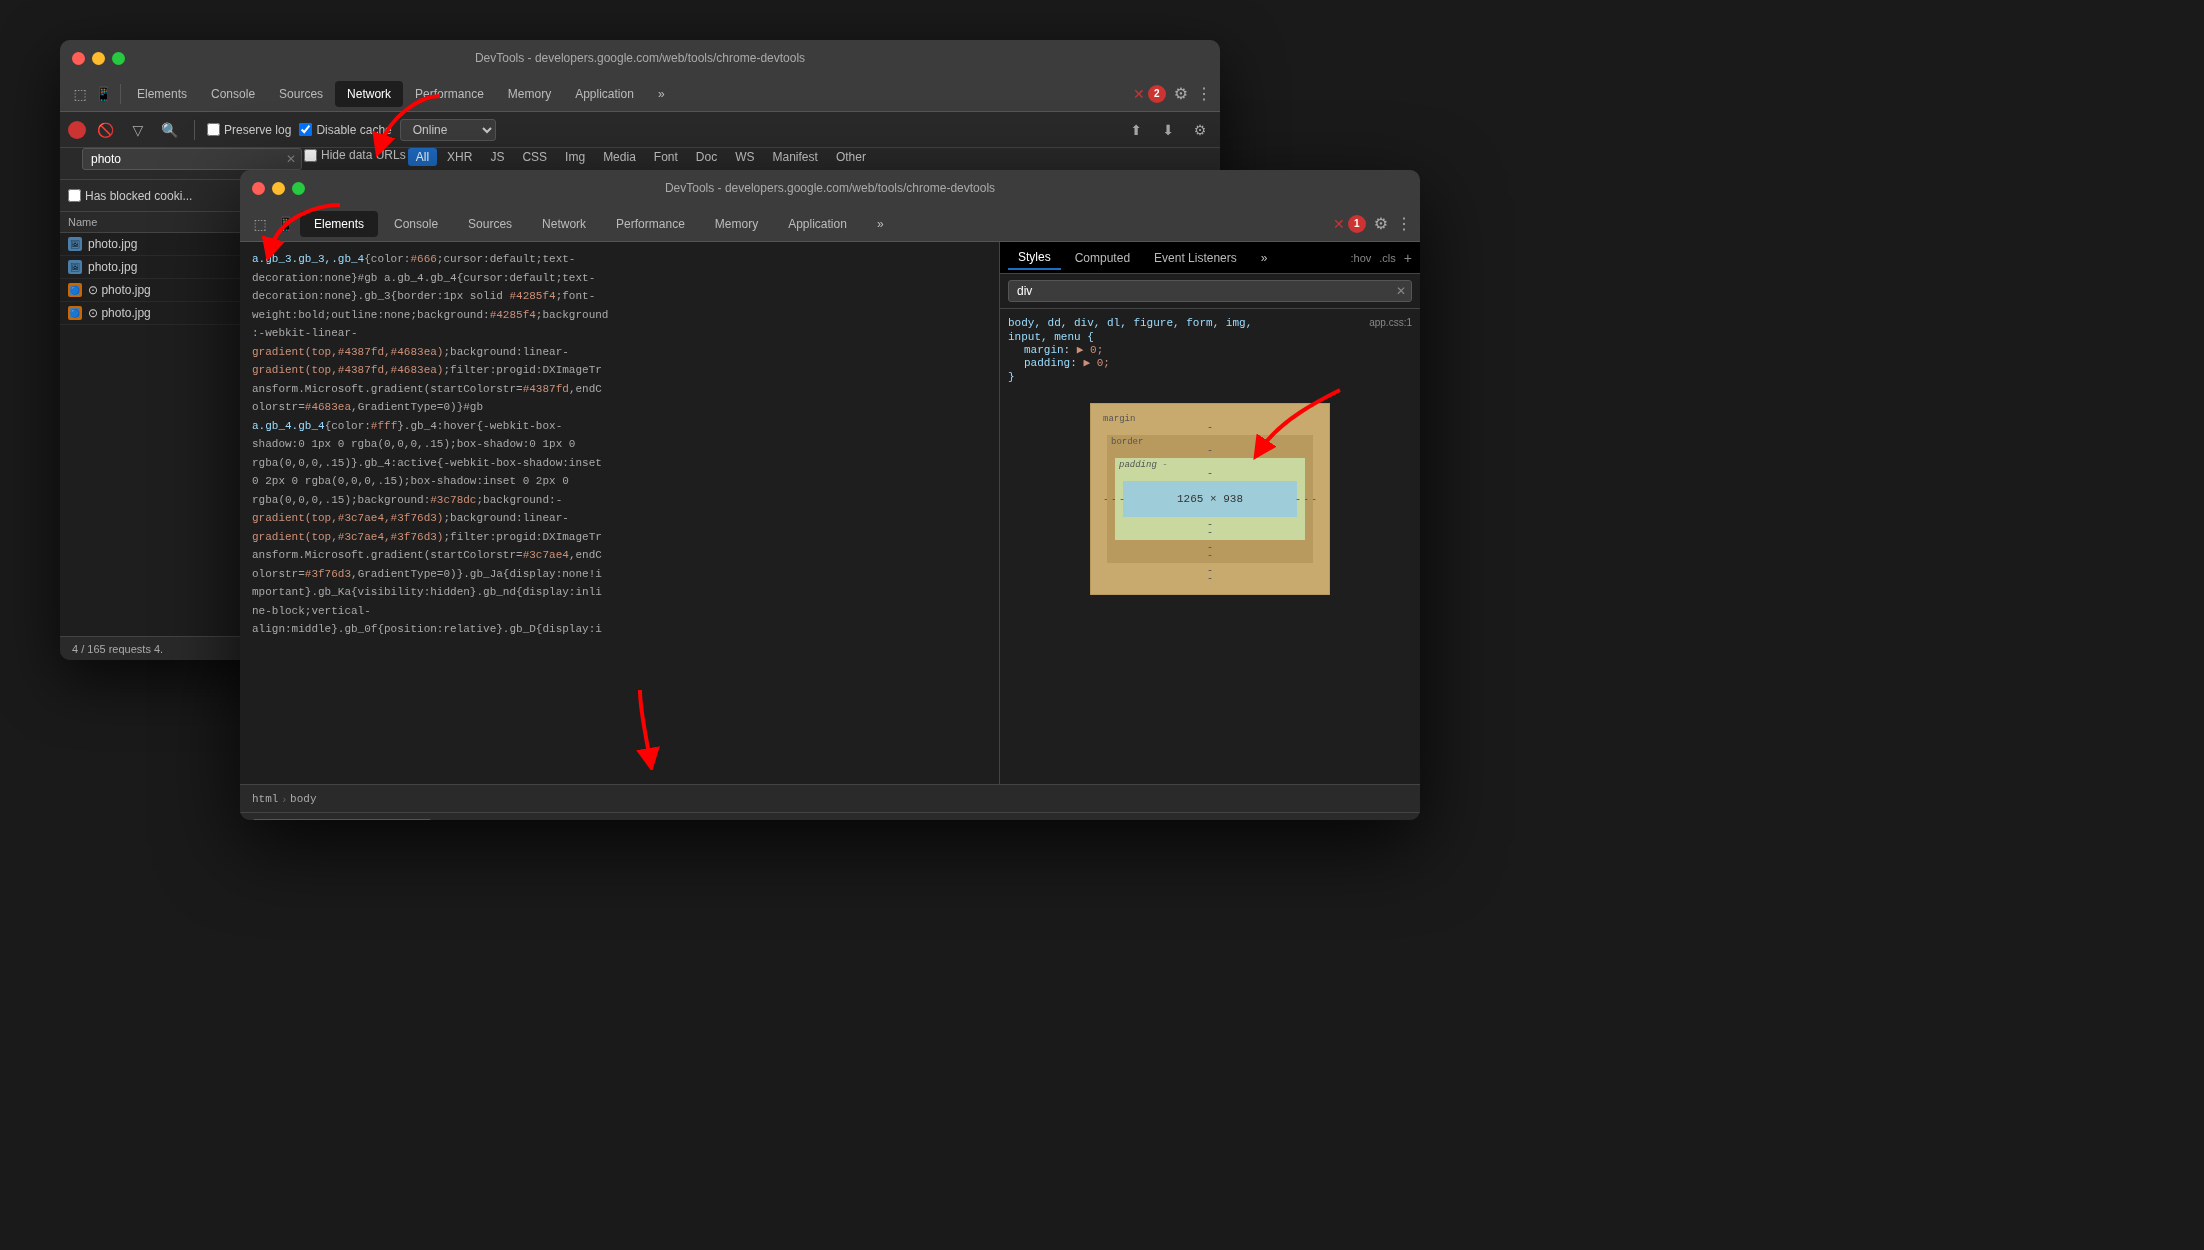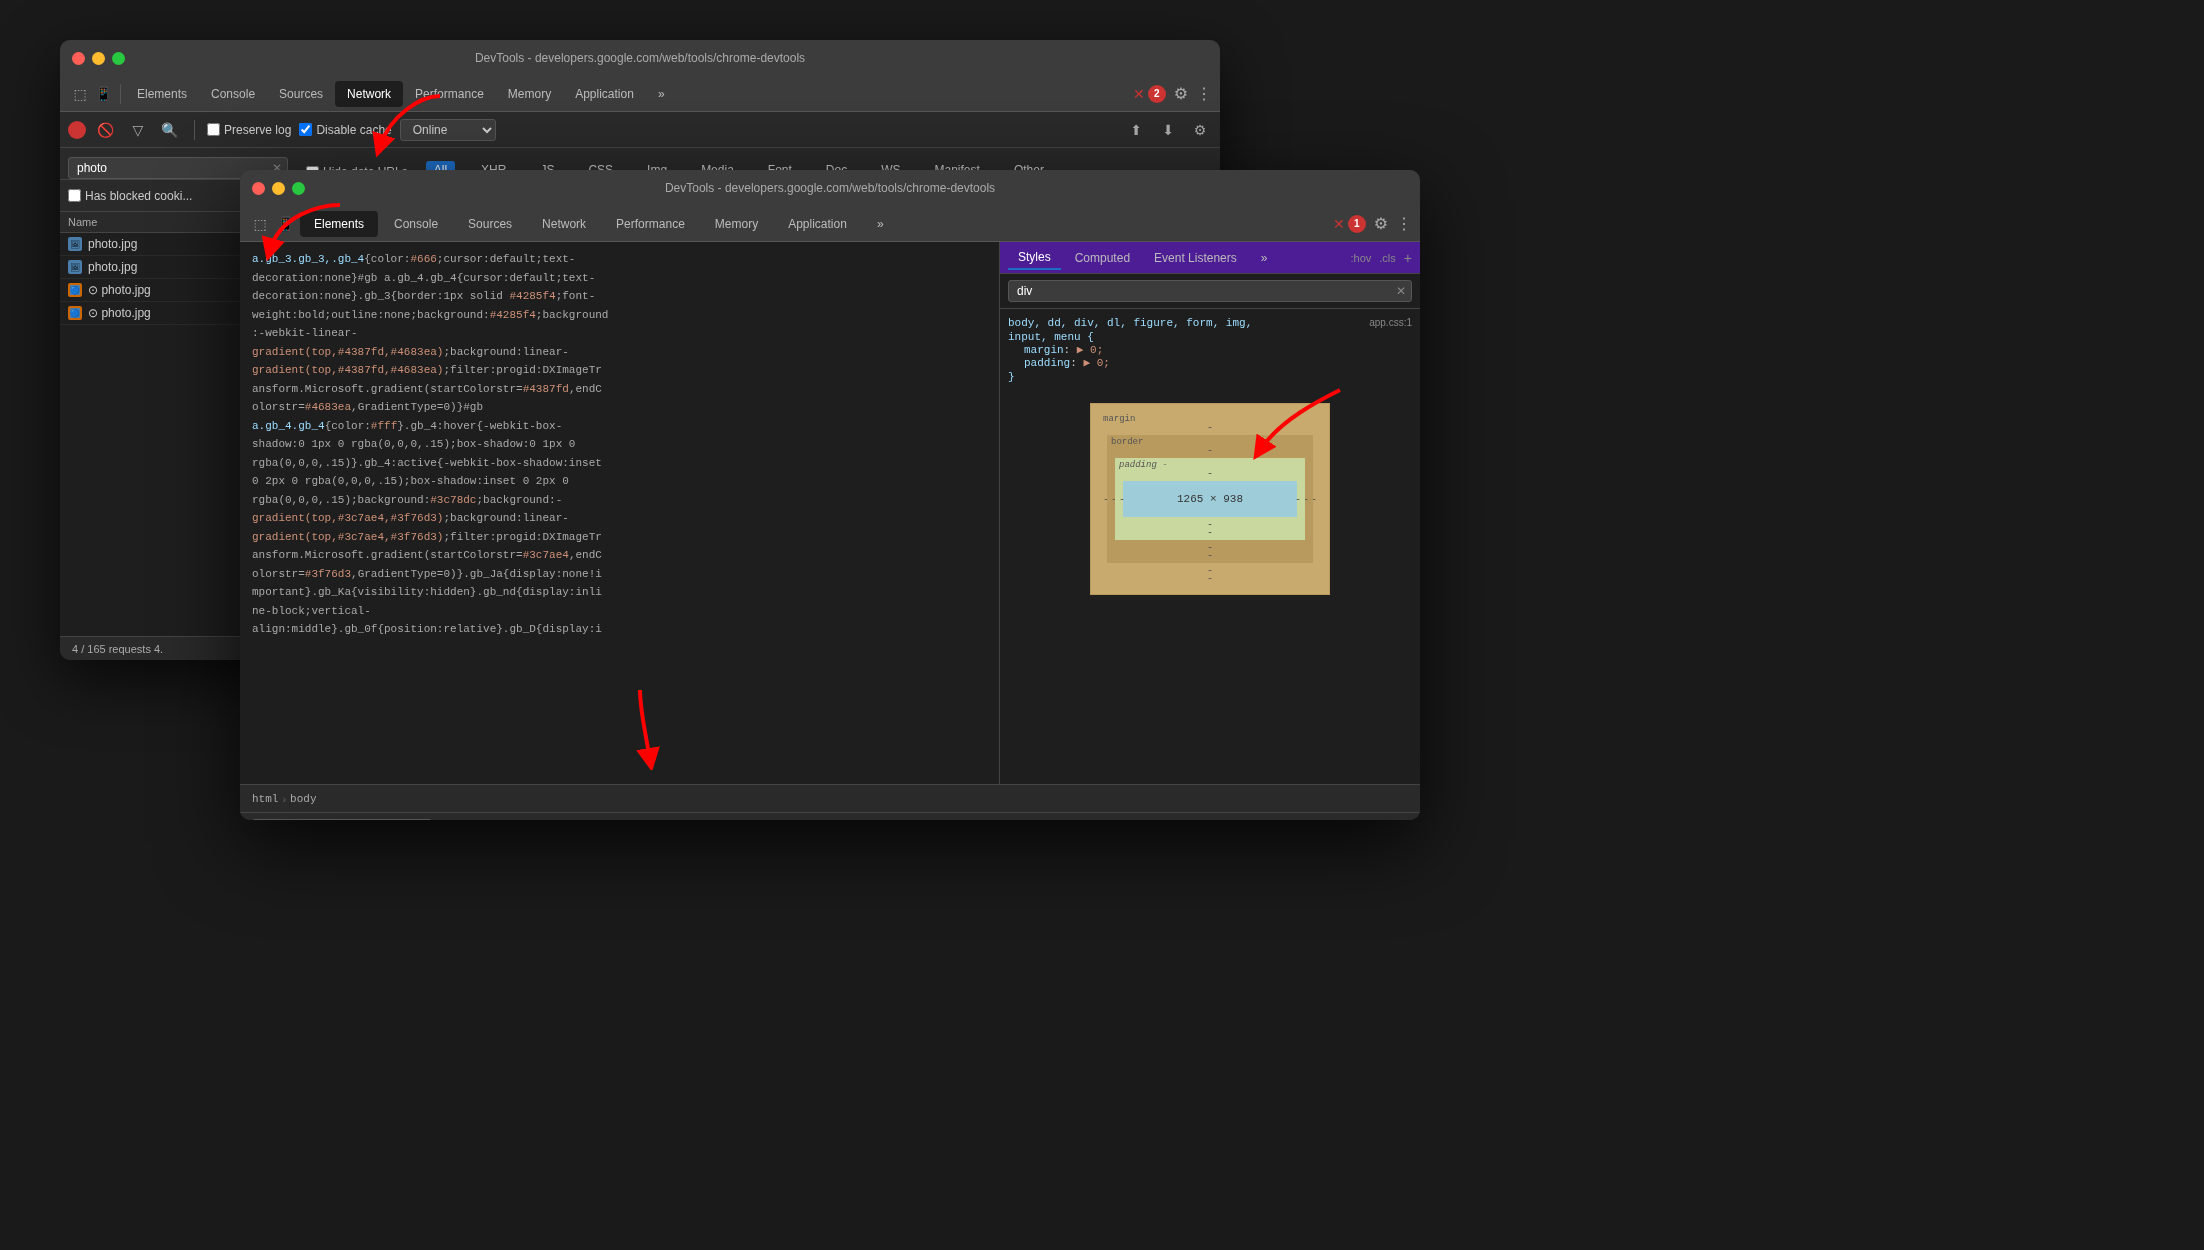--- a/index.html
+++ b/index.html
@@ -118,23 +118,23 @@
       border: 1px solid #555;
       color: #ccc;
       padding: 2px 20px 2px 8px;
       border-radius: 3px;
       font-size: 12px;
     }
     .filter-row {
       height: 32px;
       background: #2a2a2a;
       display: flex;
-      align-items: flex-end;
-      padding: 0 8px;
-      gap: 18px;
+      align-items: flex-start;
+      padding: 0 22px;
+      gap: 2px;
       border-bottom: 1px solid #444;
     }
     .filter-input-wrap {
       position: relative;
       display: flex;
       align-items: center;
     }
     .filter-input {
       background: #3c3c3c;
       border: 1px solid #555;
@@ -328,21 +328,21 @@
 
     
     .styles-panel {
       width: 420px;
       background: #1e1e1e;
       display: flex;
       flex-direction: column;
     }
     .styles-tabs {
       height: 32px;
-      background: #4c1d95;
+      background: #000000;
       display: flex;
       align-items: center;
       padding: 0 8px;
       border-bottom: 1px solid #444;
       gap: 4px;
     }
     .styles-tab {
       padding: 4px 10px;
       color: #bbb;
       font-size: 12px;

